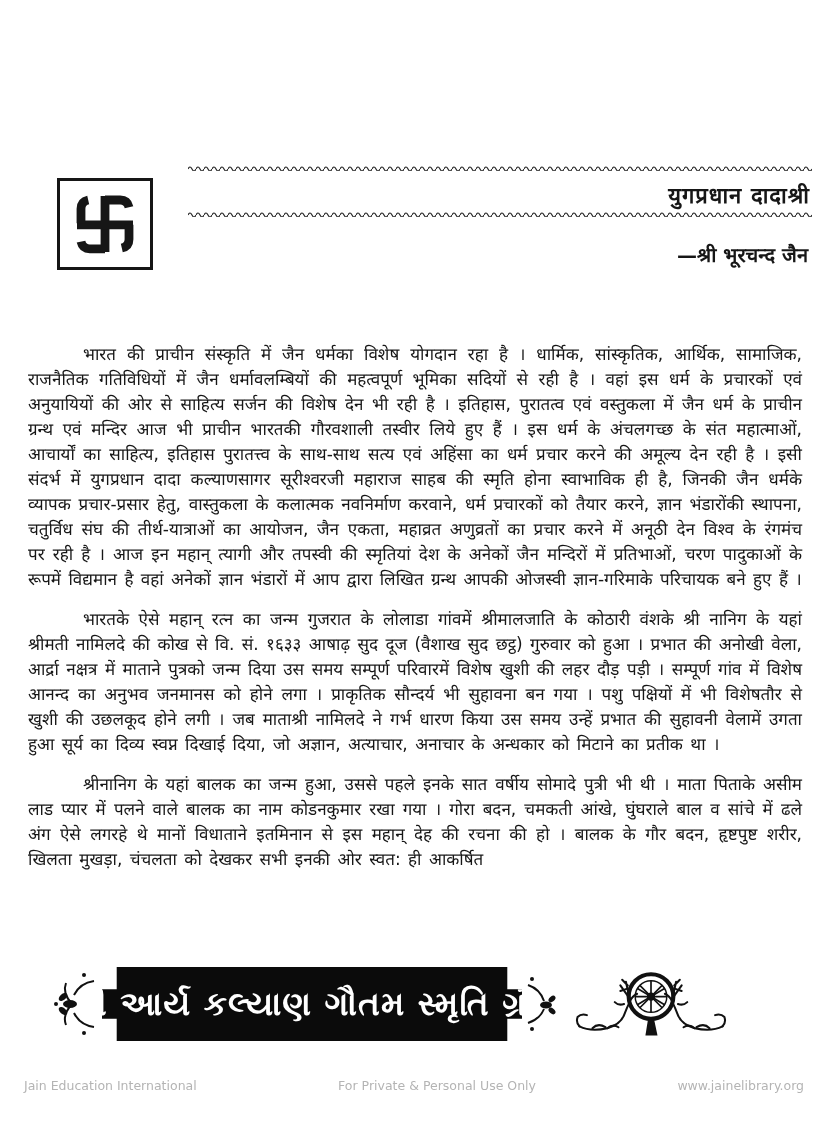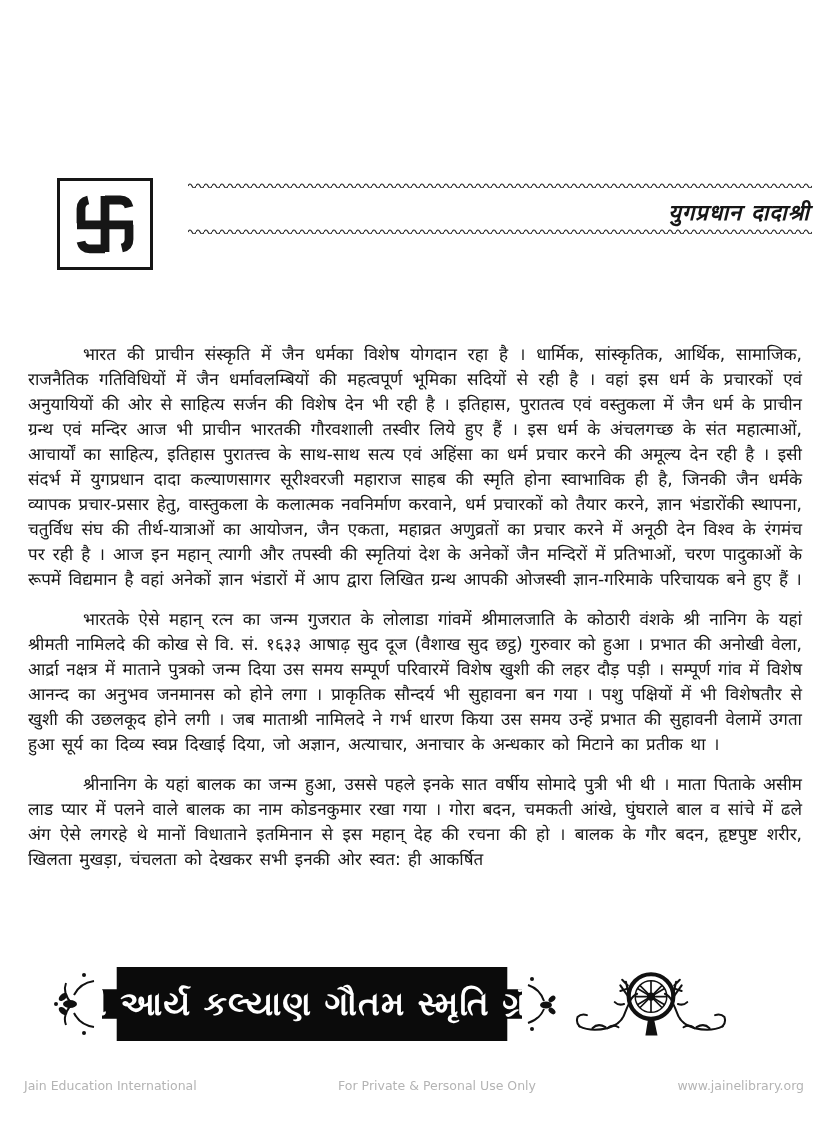--- a/index.html
+++ b/index.html
@@ -19,24 +19,23 @@
     position: absolute;
     left: 57px; top: 178px;
     width: 84px; height: 80px;
     border: 3px solid #161616;
     padding: 3px;
   }
   .swastika-box svg { width: 100%; height: 100%; display: block; }
 
   .header-right {
     position: absolute;
-    left: 188px; top: 180px;
+    left: 188px; top: 163px;
     width: 624px;
     text-align: right;
-    font-style: italic;
   }
   .wavy-rule { display: block; width: 100%; height: 8px; }
   .header-subtitle {
     font-size: 22px;
     font-weight: bold;
     margin: 8px 2px 0 0;
     letter-spacing: 1px;
   }
   .header-title {
     font-size: 34px;
@@ -137,20 +136,21 @@
         </defs>
         <rect width="624" height="8" fill="url(#wave1)"></rect>
       </svg>
 
       <div class="header-subtitle">युगप्रधान दादाश्री</div>
 
       <svg class="wavy-rule" width="624" height="8">
         <rect width="624" height="8" fill="url(#wave1)"></rect>
       </svg>
 
+      <div class="attribution">—श्री भूरचन्द जैन</div>
     </div>
   </div>
 
   <div class="body-text">
     <p>भारत की प्राचीन संस्कृति में जैन धर्मका विशेष योगदान रहा है । धार्मिक, सांस्कृतिक, आर्थिक, सामाजिक, राजनैतिक गतिविधियों में जैन धर्मावलम्बियों की महत्वपूर्ण भूमिका सदियों से रही है । वहां इस धर्म के प्रचारकों एवं अनुयायियों की ओर से साहित्य सर्जन की विशेष देन भी रही है । इतिहास, पुरातत्व एवं वस्तुकला में जैन धर्म के प्राचीन ग्रन्थ एवं मन्दिर आज भी प्राचीन भारतकी गौरवशाली तस्वीर लिये हुए हैं । इस धर्म के अंचलगच्छ के संत महात्माओं, आचार्यों का साहित्य, इतिहास पुरातत्त्व के साथ-साथ सत्य एवं अहिंसा का धर्म प्रचार करने की अमूल्य देन रही है । इसी संदर्भ में युगप्रधान दादा कल्याणसागर सूरीश्वरजी महाराज साहब की स्मृति होना स्वाभाविक ही है, जिनकी जैन धर्मके व्यापक प्रचार-प्रसार हेतु, वास्तुकला के कलात्मक नवनिर्माण करवाने, धर्म प्रचारकों को तैयार करने, ज्ञान भंडारोंकी स्थापना, चतुर्विध संघ की तीर्थ-यात्राओं का आयोजन, जैन एकता, महाव्रत अणुव्रतों का प्रचार करने में अनूठी देन विश्व के रंगमंच पर रही है । आज इन महान् त्यागी और तपस्वी की स्मृतियां देश के अनेकों जैन मन्दिरों में प्रतिभाओं, चरण पादुकाओं के रूपमें विद्यमान है वहां अनेकों ज्ञान भंडारों में आप द्वारा लिखित ग्रन्थ आपकी ओजस्वी ज्ञान-गरिमाके परिचायक बने हुए हैं ।</p>
     <p>भारतके ऐसे महान् रत्न का जन्म गुजरात के लोलाडा गांवमें श्रीमालजाति के कोठारी वंशके श्री नानिग के यहां श्रीमती नामिलदे की कोख से वि. सं. १६३३ आषाढ़ सुद दूज (वैशाख सुद छट्ठ) गुरुवार को हुआ । प्रभात की अनोखी वेला, आर्द्रा नक्षत्र में माताने पुत्रको जन्म दिया उस समय सम्पूर्ण परिवारमें विशेष खुशी की लहर दौड़ पड़ी । सम्पूर्ण गांव में विशेष आनन्द का अनुभव जनमानस को होने लगा । प्राकृतिक सौन्दर्य भी सुहावना बन गया । पशु पक्षियों में भी विशेषतौर से खुशी की उछलकूद होने लगी । जब माताश्री नामिलदे ने गर्भ धारण किया उस समय उन्हें प्रभात की सुहावनी वेलामें उगता हुआ सूर्य का दिव्य स्वप्न दिखाई दिया, जो अज्ञान, अत्याचार, अनाचार के अन्धकार को मिटाने का प्रतीक था ।</p>
     <p>श्रीनानिग के यहां बालक का जन्म हुआ, उससे पहले इनके सात वर्षीय सोमादे पुत्री भी थी । माता पिताके असीम लाड प्यार में पलने वाले बालक का नाम कोडनकुमार रखा गया । गोरा बदन, चमकती आंखे, घुंघराले बाल व सांचे में ढले अंग ऐसे लगरहे थे मानों विधाताने इतमिनान से इस महान् देह की रचना की हो । बालक के गौर बदन, हृष्टपुष्ट शरीर, खिलता मुखड़ा, चंचलता को देखकर सभी इनकी ओर स्वत: ही आकर्षित</p>
   </div>
 
   <div class="banner">

